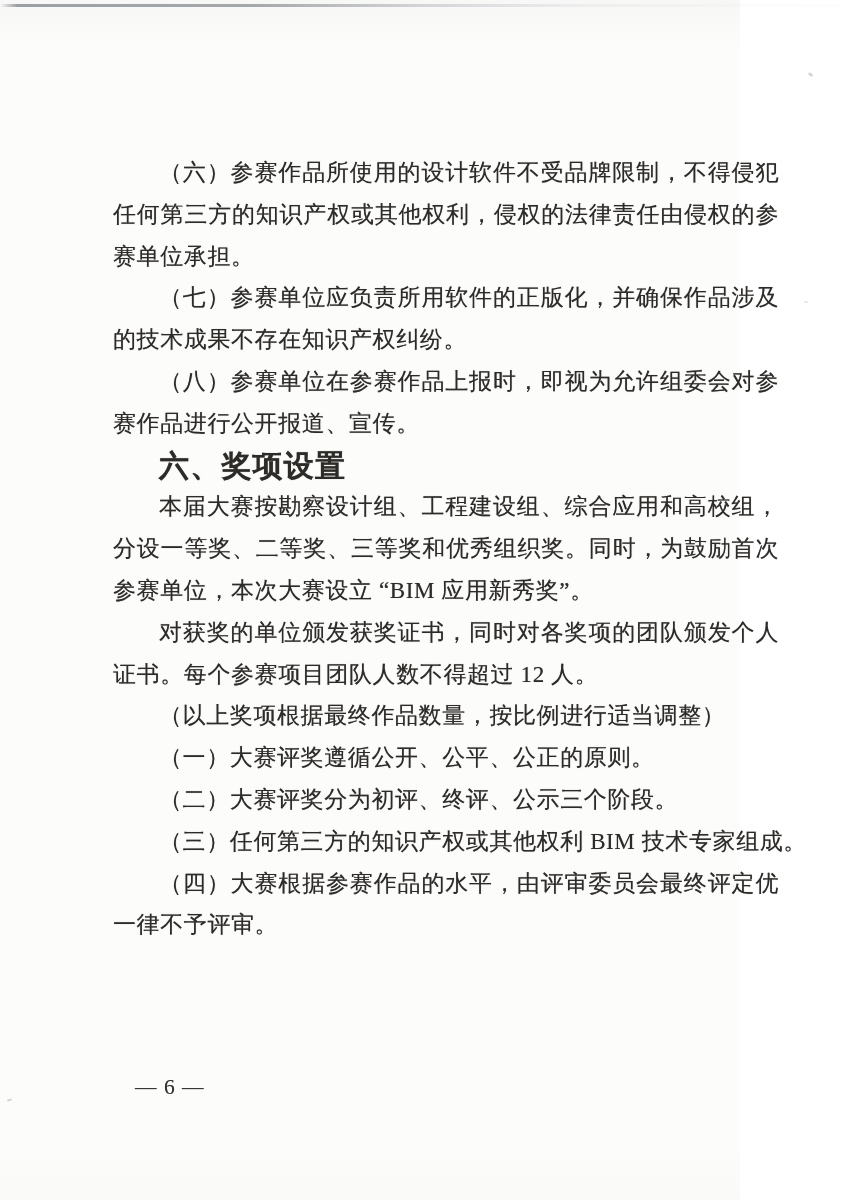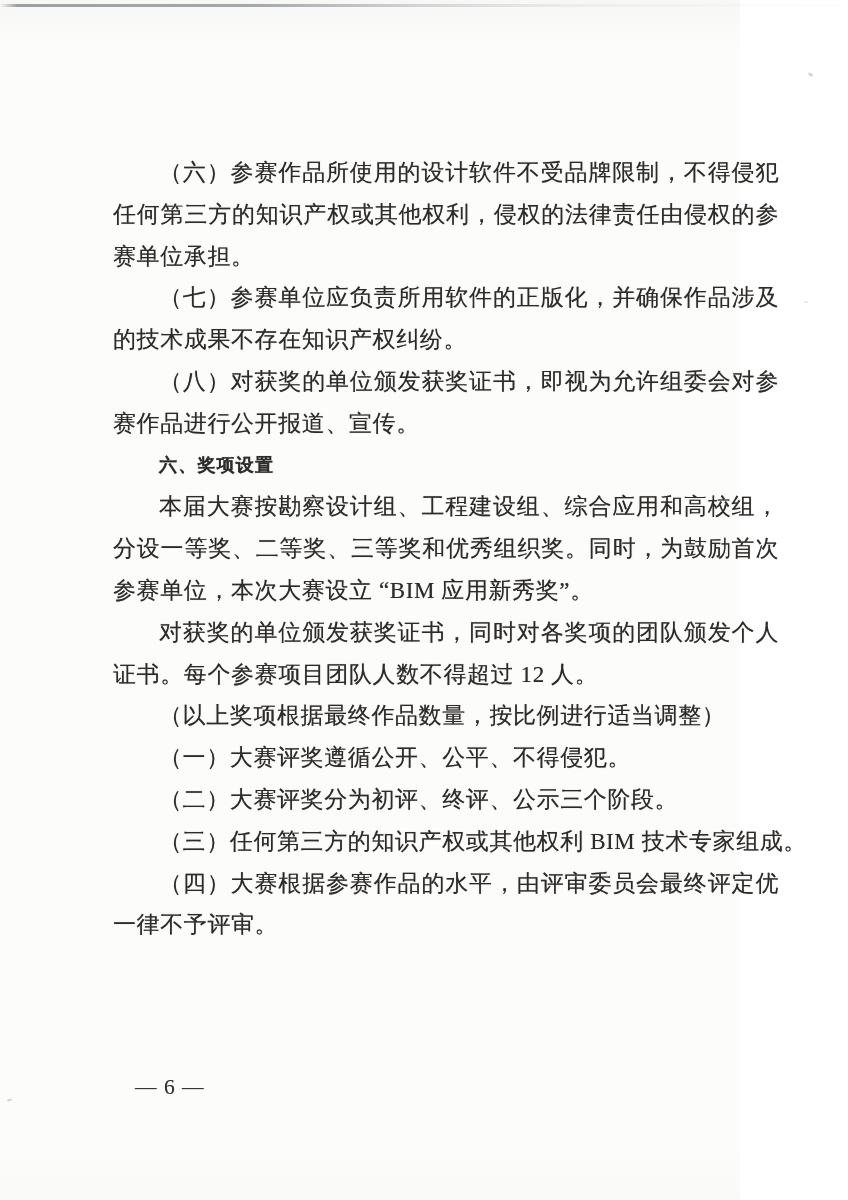--- a/index.html
+++ b/index.html
@@ -57,21 +57,21 @@
   }
   .line.indent{padding-left:46px;}
   .line.justify{
     white-space:normal;
     text-align:justify;
     text-align-last:justify;
   }
   .line.heading{
     font-family:"Liberation Sans","DejaVu Sans",sans-serif;
     font-weight:bold;
-    font-size:18px;
+    font-size:30px;
     letter-spacing:1.2px;
     text-shadow:0 0 .8px rgba(45,42,38,.65);
   }
   .footer{
     position:absolute;
     left:135px;top:1072px;
     color:#33312e;
     font-size:21.5px;
     letter-spacing:1px;
     line-height:30px;
@@ -86,30 +86,30 @@
   <div class="speck s1"></div>
   <div class="speck s2"></div>
   <div class="speck s3"></div>
 
   <div class="doc-body" id="doc-lines">
       <div class="line indent justify">（六）参赛作品所使用的设计软件不受品牌限制，不得侵犯</div>
       <div class="line justify">任何第三方的知识产权或其他权利，侵权的法律责任由侵权的参</div>
       <div class="line">赛单位承担。</div>
       <div class="line indent justify">（七）参赛单位应负责所用软件的正版化，并确保作品涉及</div>
       <div class="line">的技术成果不存在知识产权纠纷。</div>
-      <div class="line indent justify">（八）对获奖的单位颁发获奖证书，即视为允许组委会对参</div>
+      <div class="line indent justify">（八）参赛单位在参赛作品上报时，即视为允许组委会对参</div>
       <div class="line">赛作品进行公开报道、宣传。</div>
       <div class="line indent heading">六、奖项设置</div>
       <div class="line indent justify">本届大赛按勘察设计组、工程建设组、综合应用和高校组，</div>
       <div class="line justify">分设一等奖、二等奖、三等奖和优秀组织奖。同时，为鼓励首次</div>
       <div class="line">参赛单位，本次大赛设立 “BIM 应用新秀奖”。</div>
       <div class="line indent justify">对获奖的单位颁发获奖证书，同时对各奖项的团队颁发个人</div>
       <div class="line">证书。每个参赛项目团队人数不得超过 12 人。</div>
       <div class="line indent">（以上奖项根据最终作品数量，按比例进行适当调整）</div>
-      <div class="line indent">（一）大赛评奖遵循公开、公平、不得侵犯。</div>
+      <div class="line indent">（一）大赛评奖遵循公开、公平、公正的原则。</div>
       <div class="line indent">（二）大赛评奖分为初评、终评、公示三个阶段。</div>
       <div class="line indent">（三）任何第三方的知识产权或其他权利 BIM 技术专家组成。</div>
       <div class="line indent justify">（四）大赛根据参赛作品的水平，由评审委员会最终评定优</div>
       <div class="line">一律不予评审。</div>
     </div>
 
   <div class="footer">— 6 —</div>
 </div>
 
 </body></html>

